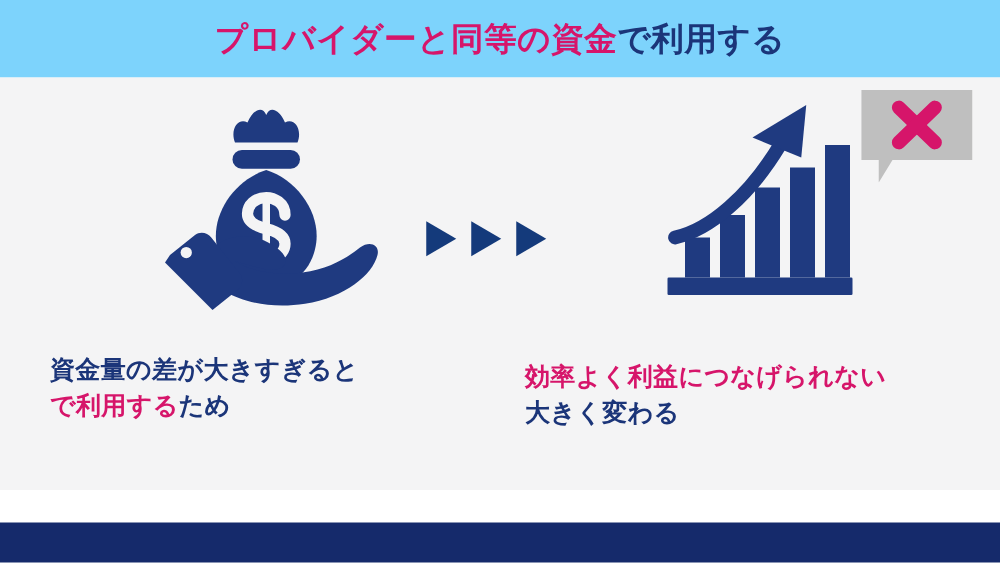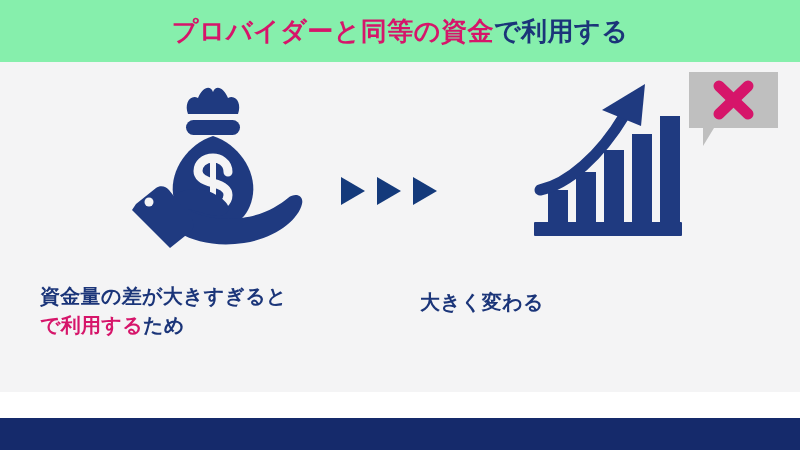--- a/index.html
+++ b/index.html
@@ -25,21 +25,21 @@
   
   .title-bar {
     position: absolute;
     left: 0;
     top: 0;
     width: 800px;
     height: 62px;
     display: flex;
     align-items: center;
     justify-content: center;
-    background: #86efac;
+    background: #7dd3fc;
   }
   .title-text {
     font-size: 26px;
     font-weight: 700;
     letter-spacing: 0.5px;
     white-space: nowrap;
     line-height: 1;
   }
   .t-pink  { color: #d6156a; }
   .t-navy  { color: #1b3579; }
@@ -236,19 +236,20 @@
       </g>
     </svg>
   </div>
 
   <div class="caption caption-left">
     <span class="ln t-navy">資金量の差が大きすぎると</span>
     <span class="ln"><span class="t-pink">で利用する</span><span class="t-navy">ため</span></span>
   </div>
 
   <div class="caption caption-right">
+    <span class="ln t-pink">効率よく利益につなげられない</span>
     <span class="ln t-navy">大きく変わる</span>
   </div>
 
   <div class="footer-white"></div>
   <div class="footer-navy"></div>
 
 </div>
 
 </body></html>

